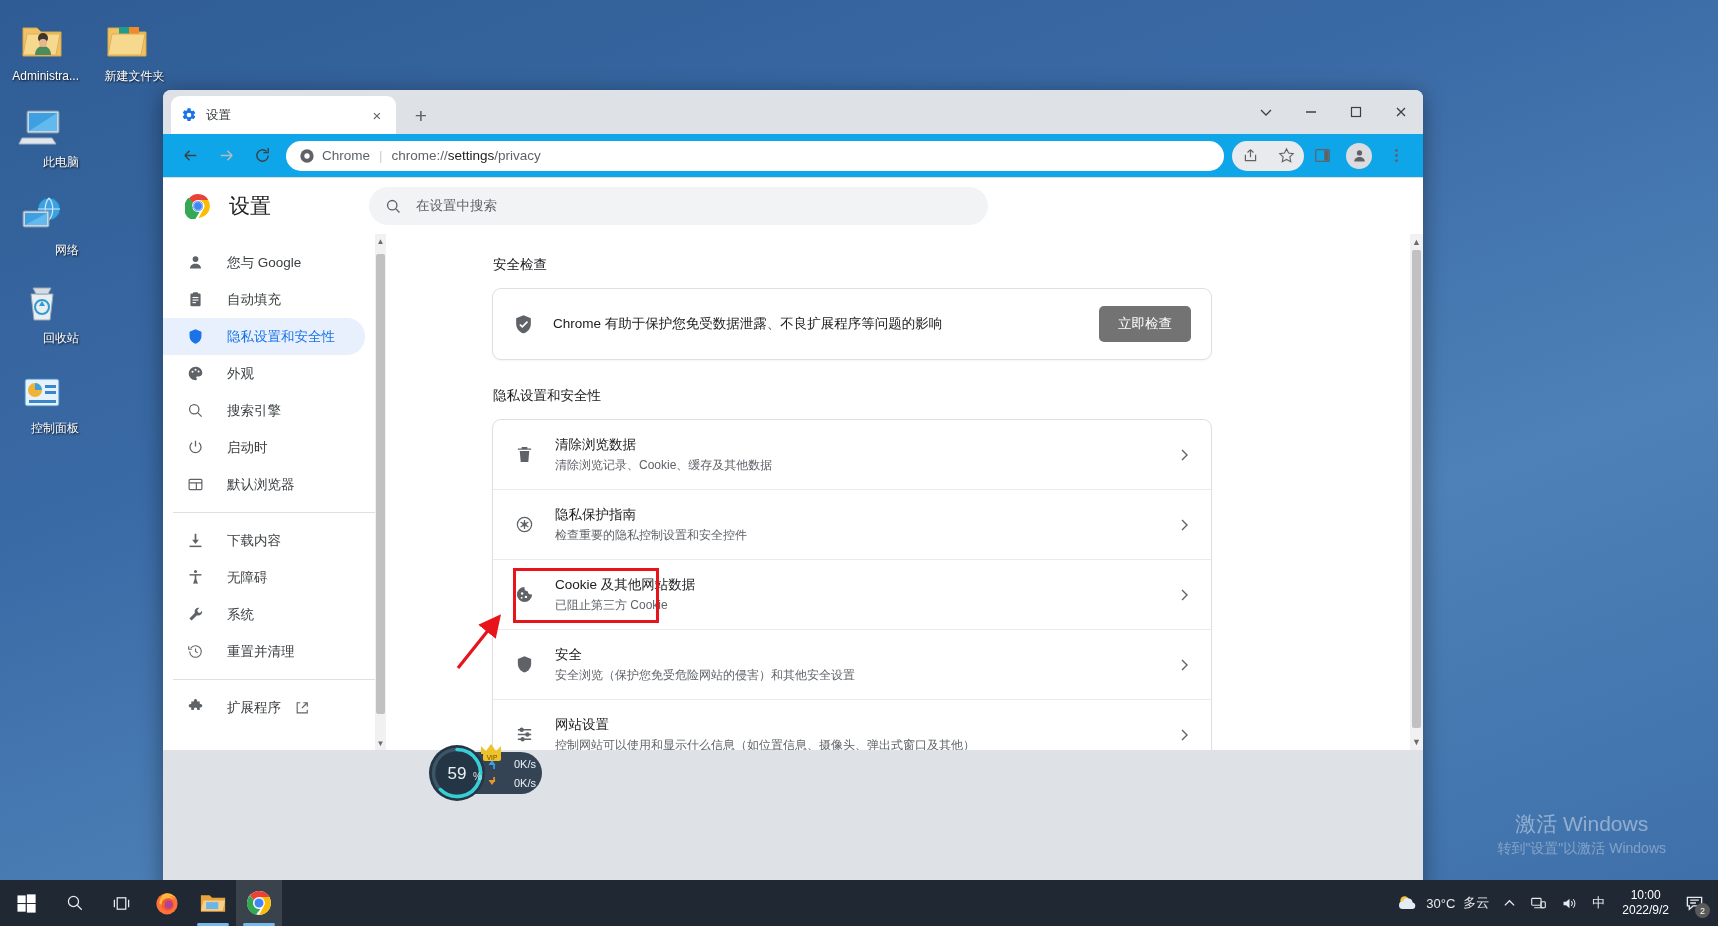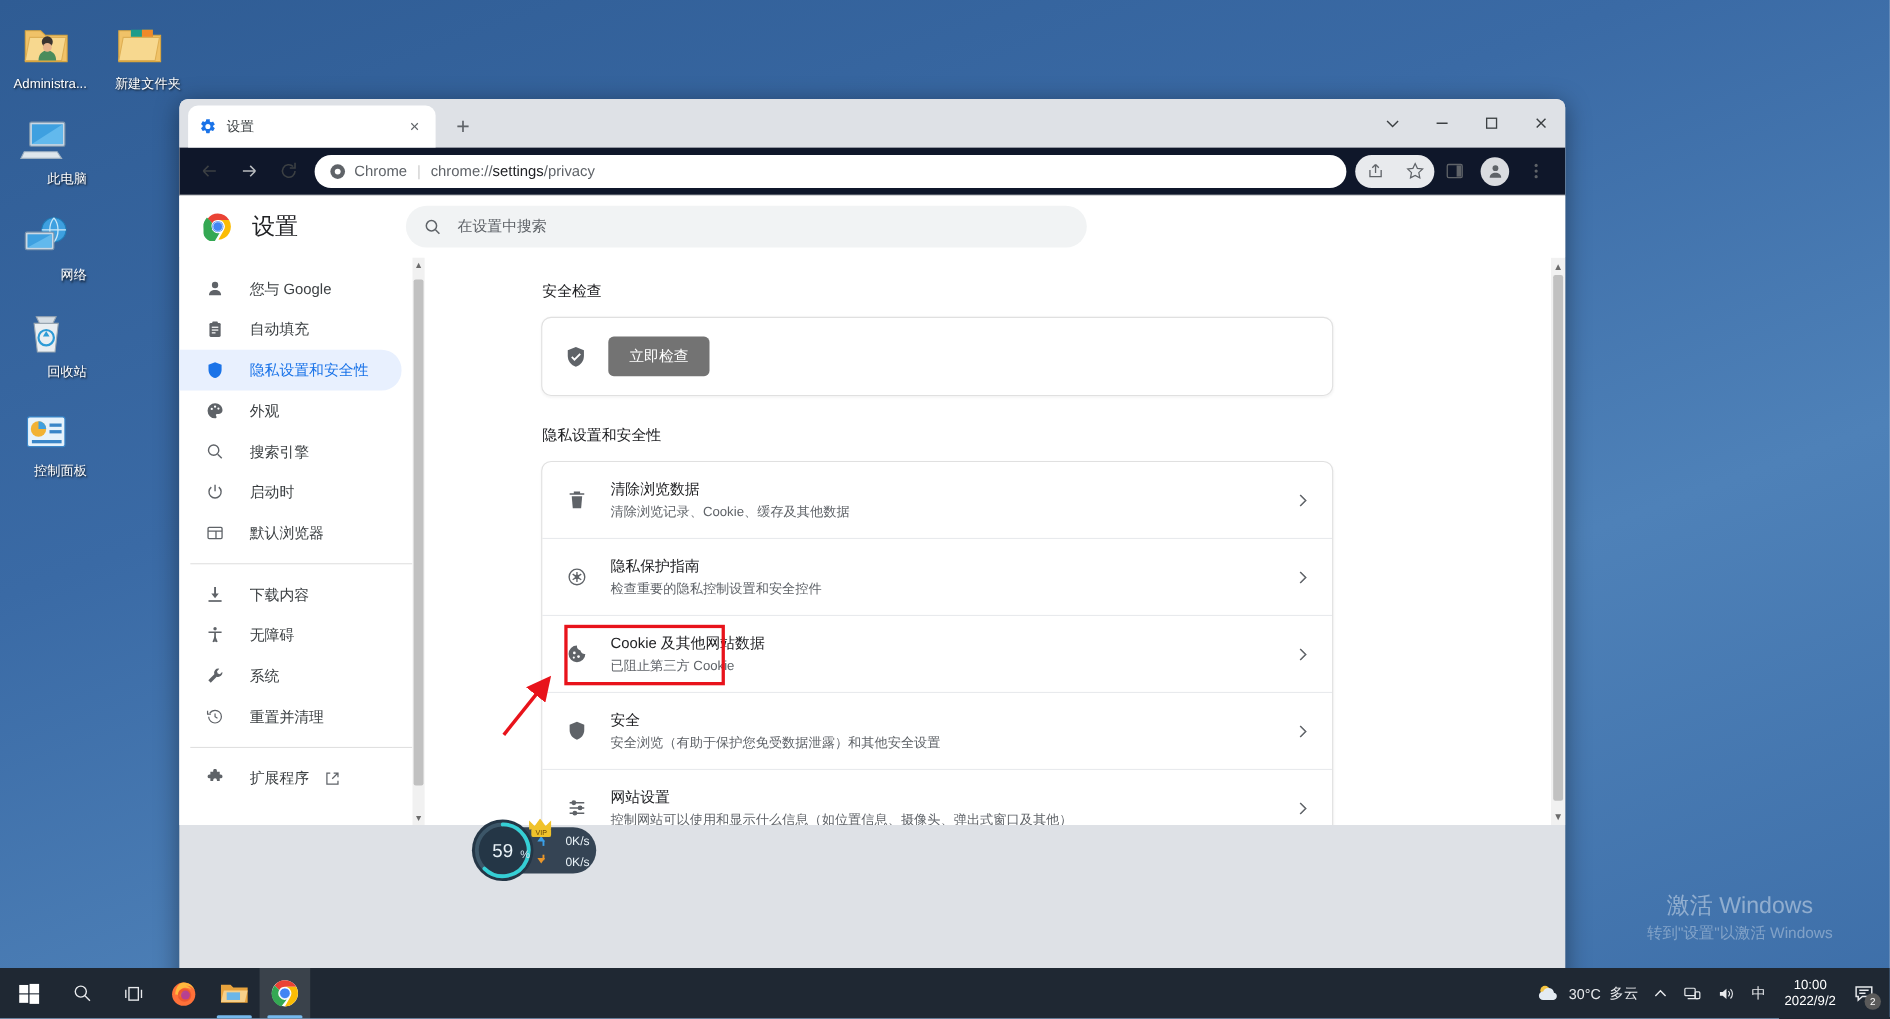--- a/index.html
+++ b/index.html
@@ -45,21 +45,21 @@
   .tab .tab-close { width: 18px; height: 18px; display:flex; align-items:center; justify-content:center; color:#5f6368; font-size:15px; }
   .newtab {
     position: absolute; left: 245px; top: 13px; width: 26px; height: 26px;
     display: flex; align-items: center; justify-content: center;
     color: #5f6368; font-size: 21px; font-weight: 300;
   }
   .wincontrols { position: absolute; right: 0; top: 0; height: 44px; display: flex; align-items: center; }
   .wc { width: 45px; height: 44px; display:flex; align-items:center; justify-content:center; color:#3c4043; }
 
   .toolbar {
-    height: 44px; background: #0f172a; display: flex; align-items: center;
+    height: 44px; background: #0ea5e9; display: flex; align-items: center;
     padding: 0 9px; border-bottom: 1px solid #ddd;
   }
   .tbtn { width: 30px; height: 30px; display:flex; align-items:center; justify-content:center; color:#5f6368; margin: 0 3px; }
   .tbtn.dim { color: #b9bcbf; }
   .omnibox {
     flex: 1; height: 30px; background: #fff; border-radius: 16px;
     display: flex; align-items: center; padding: 0 13px; margin: 0 8px 0 6px;
     font-size: 13.5px; color: #202124;
   }
   .omnibox .chip { display:flex; align-items:center; color:#5f6368; }
@@ -557,20 +557,21 @@
 
           <div class="sec-title">安全检查</div>
           <div class="card">
             <div class="safety-row">
               <span class="ic">
                 <svg width="21" height="21" viewBox="0 0 20 20" fill="#5f6368">
                   <path d="M10 1.3l7 2.8v5.1c0 4.4-3 8.2-7 9.2-4-1-7-4.8-7-9.2V4.1z"></path>
                   <path d="M6.5 10l2.3 2.3L13.8 7.3" stroke="#fff" stroke-width="1.6" fill="none"></path>
                 </svg>
               </span>
+              <span class="txt">Chrome 有助于保护您免受数据泄露、不良扩展程序等问题的影响</span>
               <button class="btn-primary">立即检查</button>
             </div>
           </div>
 
           <div class="sec2">
             <div class="sec-title">隐私设置和安全性</div>
             <div class="card">
 
               <div class="listrow">
                 <span class="ic">
@@ -630,21 +631,21 @@
               </div>
 
               <div class="listrow">
                 <span class="ic">
                   <svg width="19" height="19" viewBox="0 0 20 20" fill="#5f6368">
                       <path d="M10 1.3l7 2.8v5.1c0 4.4-3 8.2-7 9.2-4-1-7-4.8-7-9.2V4.1z"></path>
                     </svg>
                 </span>
                 <span class="tcol">
                   <span class="t1" style="display:block">安全</span>
-                  <span class="t2" style="display:block">安全浏览（有助于保护您免受数据泄露）和其他安全设置</span>
+                  <span class="t2" style="display:block">安全浏览（保护您免受危险网站的侵害）和其他安全设置</span>
                 </span>
                 <span class="chev">
                   <svg width="14" height="14" viewBox="0 0 14 14">
                       <path d="M5 2l5 5-5 5" stroke="#5f6368" stroke-width="1.4" fill="none"></path>
                     </svg>
                 </span>
               </div>
 
               <div class="listrow">
                 <span class="ic">

